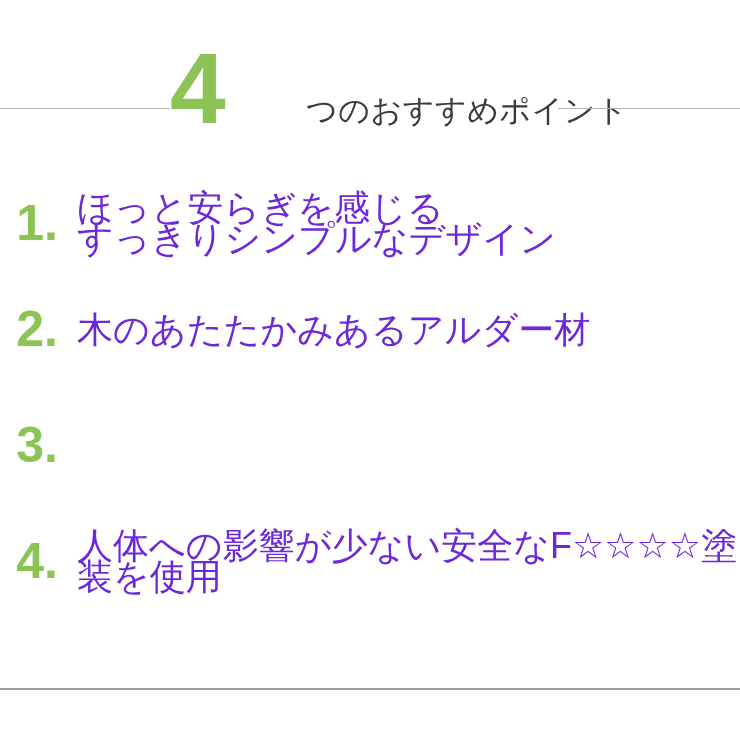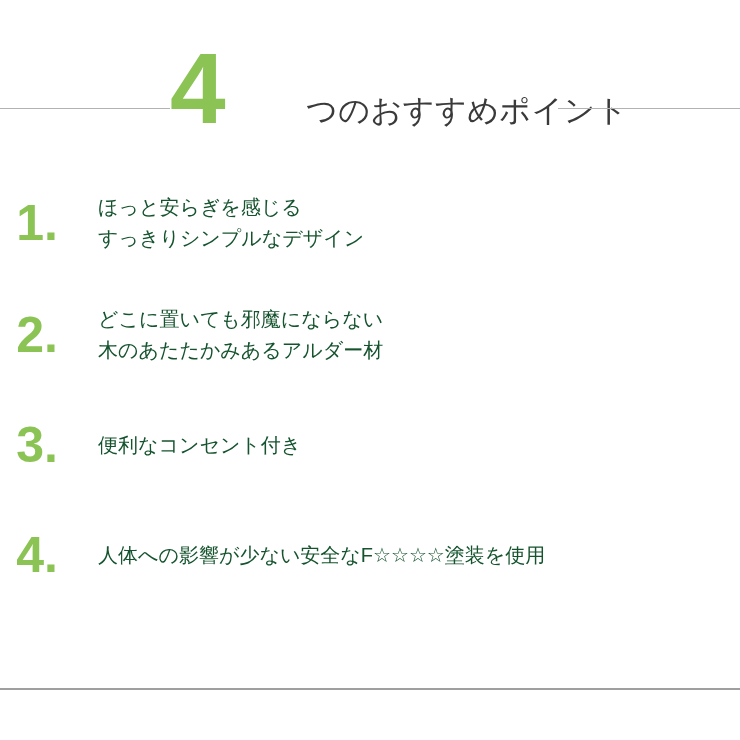--- a/index.html
+++ b/index.html
@@ -53,24 +53,24 @@
   .point .num {
     flex: 0 0 58px;
     width: 58px;
     text-align: right;
     font-size: 50px;
     font-weight: bold;
     line-height: 1;
     color: #8bc355;
   }
   .point .text {
-    margin-left: 40px;
-    font-size: 20px;
+    margin-left: 19px;
+    font-size: 36px;
     line-height: 31px;
-    color: #14532d;
+    color: #6d28d9;
   }
   .point .text .line:empty { display: none; }
   .point-1 { top: 192px; }
   .point-2 { top: 304px; }
   .point-3 { top: 420px; }
   .point-4 { top: 530px; }
   
   .bottom-line {
     position: absolute;
     left: 0;
@@ -94,29 +94,27 @@
     <div class="num">1.</div>
     <div class="text">
       <div class="line">ほっと安らぎを感じる</div>
       <div class="line">すっきりシンプルなデザイン</div>
     </div>
   </div>
 
   <div class="point point-2">
     <div class="num">2.</div>
     <div class="text">
-      <div class="line">どこに置いても邪魔にならない</div>
       <div class="line">木のあたたかみあるアルダー材</div>
     </div>
   </div>
 
   <div class="point point-3">
     <div class="num">3.</div>
     <div class="text">
-      <div class="line">便利なコンセント付き</div>
     </div>
   </div>
 
   <div class="point point-4">
     <div class="num">4.</div>
     <div class="text">
       <div class="line">人体への影響が少ない安全なF☆☆☆☆塗装を使用</div>
 
     </div>
   </div>

